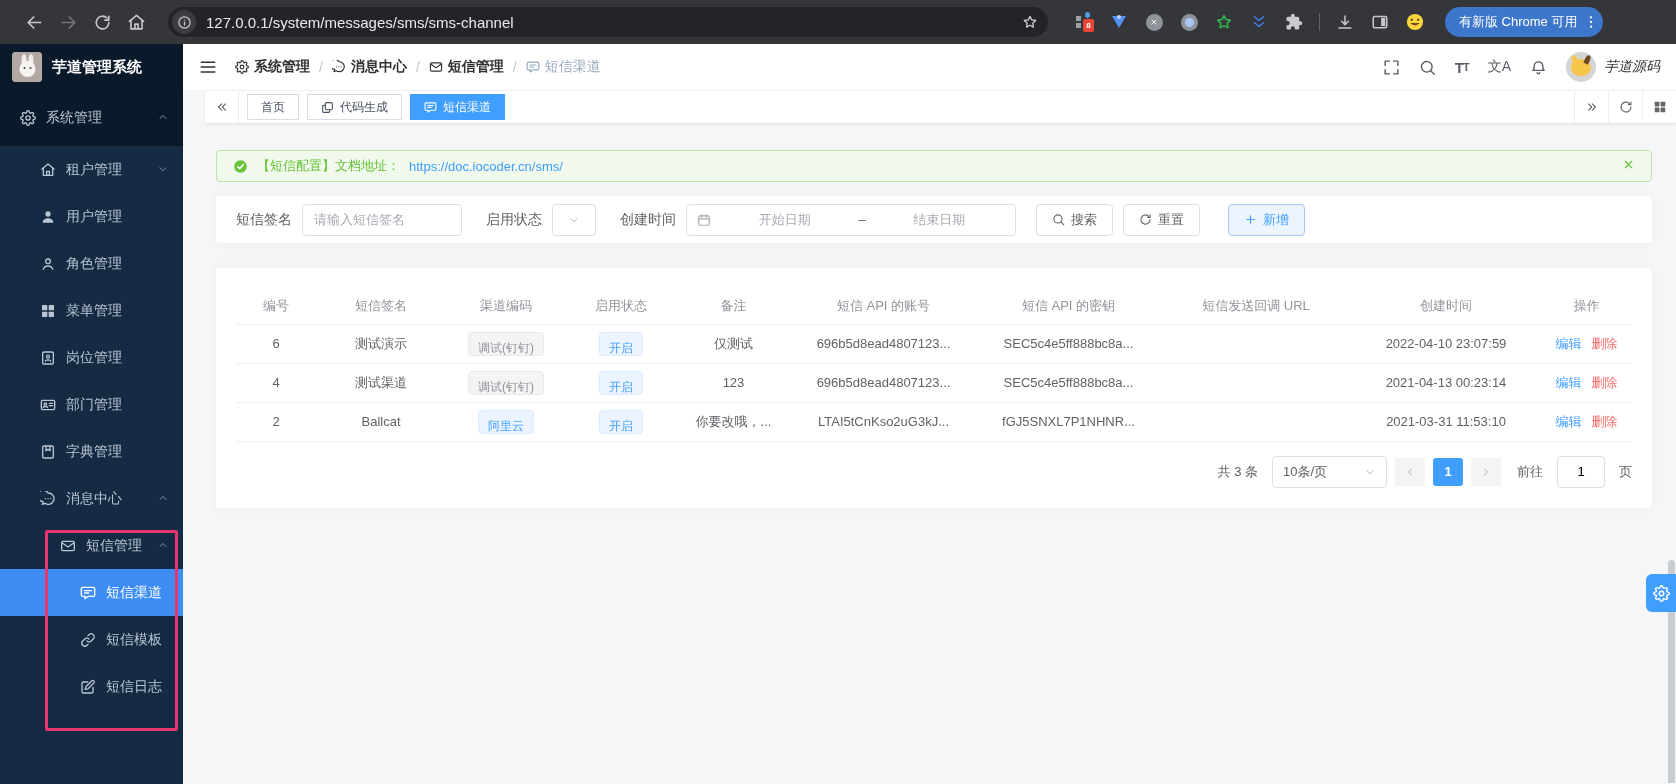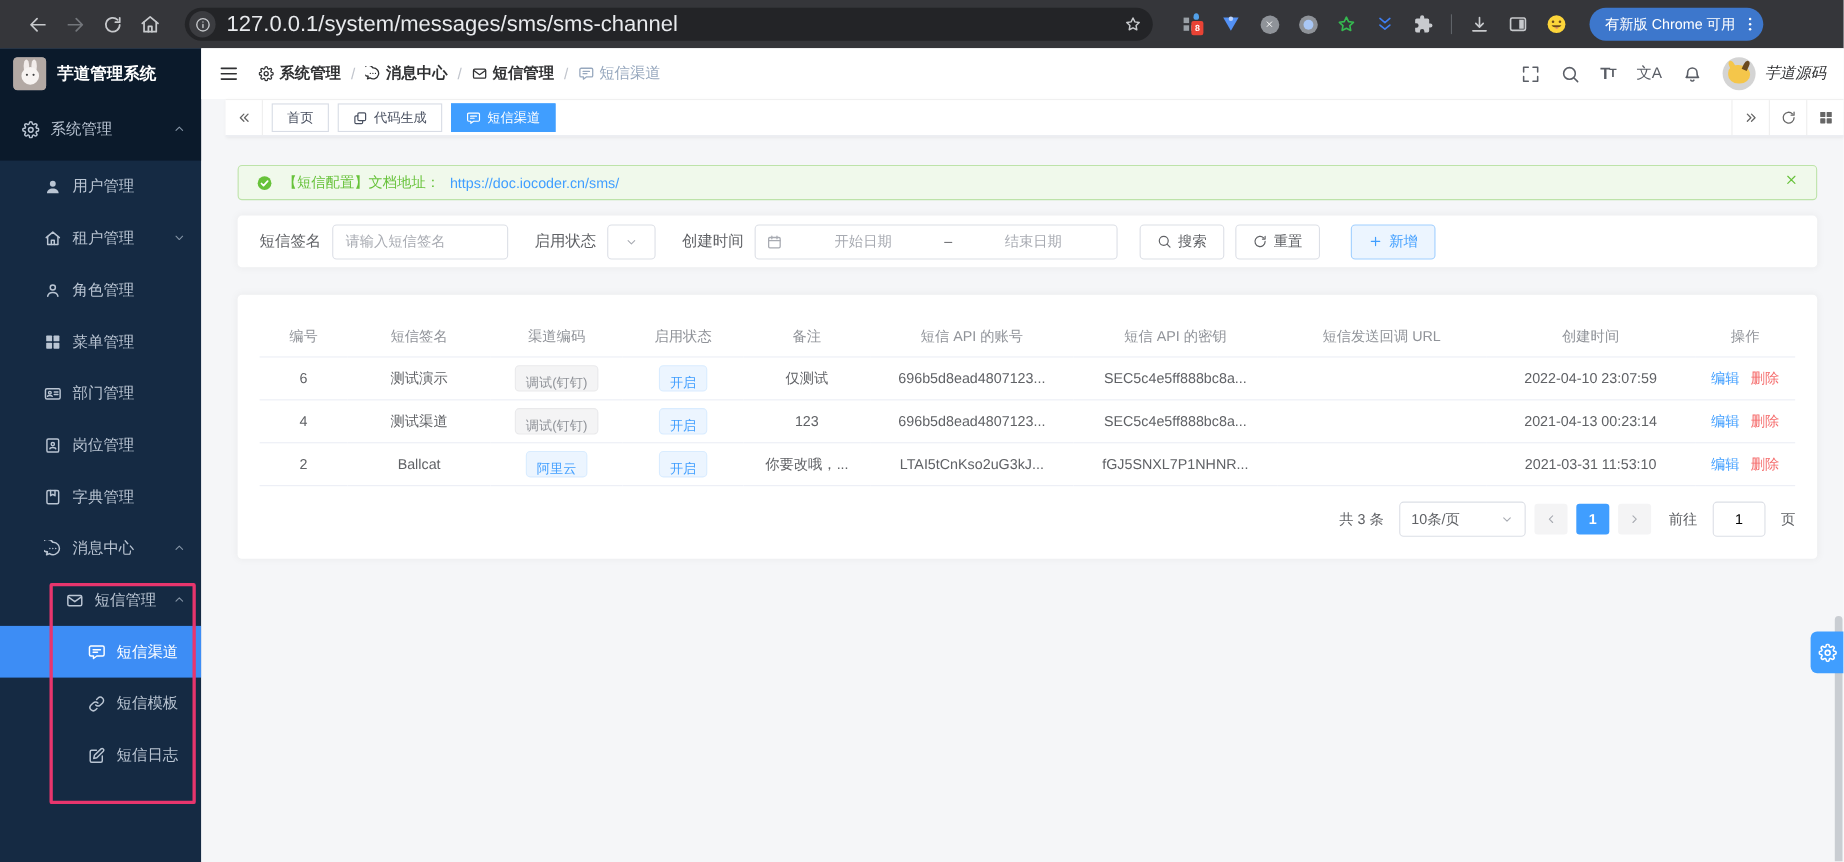--- a/index.html
+++ b/index.html
@@ -9,21 +9,21 @@
   .ic svg.fill { fill:currentColor; stroke:none; }
 
   
   .chrome { position:absolute; left:0; top:0; width:1676px; height:44px; background:#35363a; display:flex; align-items:center; padding:0 10px 0 22px; gap:10px; }
   .chrome .navic { width:24px; height:24px; color:#c7c9cc; display:flex; align-items:center; justify-content:center; }
   .chrome .navic.dim { color:#73767b; }
   .chrome .navic .ic { width:19px; height:19px; }
   .urlbar { flex:1; height:30px; max-width:880px; background:#232427; border-radius:16px; margin-left:10px; display:flex; align-items:center; padding:0 10px 0 4px; gap:10px; }
   .urlbar .info-badge { width:24px; height:24px; border-radius:50%; background:#3b3c40; color:#c7c9cc; display:flex; align-items:center; justify-content:center; }
   .urlbar .info-badge .ic { width:15px; height:15px; }
-  .urlbar .url { color:#e8eaed; font-size:20px; flex:1; white-space:nowrap; }
+  .urlbar .url { color:#e8eaed; font-size:15px; flex:1; white-space:nowrap; }
   .urlbar .star { color:#c7c9cc; }
   .exts { display:flex; align-items:center; gap:15px; margin-left:16px; }
   .ext { width:20px; height:20px; display:flex; align-items:center; justify-content:center; position:relative; }
   .ext-grid { position:relative; width:16px; height:16px; }
   .ext-grid .sq { position:absolute; width:5px; height:5px; background:#9aa0a6; }
   .ext-grid .dot { position:absolute; width:5px; height:6px; background:#52a0e8; border-radius:50% 50% 50% 50%/60% 60% 40% 40%; right:2px; top:-2px; }
   .ext-grid .badge8 { position:absolute; right:-2px; bottom:-2px; width:11px; height:13px; background:#e94335; border-radius:2px; color:#fff; font-size:8px; font-weight:bold; display:flex; align-items:center; justify-content:center; }
   .ext-balloon { width:0; height:0; border-left:7px solid transparent; border-right:7px solid transparent; border-top:12px solid #5391f5; position:relative; }
   .ext-balloon:after { content:""; position:absolute; left:-2px; top:-13px; width:4px; height:4px; background:#bcd3fb; border-radius:50%; }
   .ext-circle-gray { width:17px; height:17px; border-radius:50%; background:#8f9399; color:#fff; display:flex; align-items:center; justify-content:center; }
@@ -303,41 +303,41 @@
       </span>
     <span>系统管理</span>
     <span class="chev"><span class="ic">
           <svg viewBox="0 0 24 24">
             <path d="M6 15l6-6 6 6"></path>
           </svg>
         </span></span>
   </div>
   <div class="menu-item lvl2">
     <span class="ic">
+        <svg viewBox="0 0 24 24">
+          <path d="M3 10.5L12 3l9 7.5"></path>
+          <path d="M5 9v11h14V9"></path>
+          <path d="M10 20v-6h4v6"></path>
+        </svg>
+      </span>
+    <span>租户管理</span>
+    <span class="chev"><span class="ic">
+          <svg viewBox="0 0 24 24">
+            <path d="M6 9.5l6 6 6-6"></path>
+          </svg>
+        </span></span>
+  </div>
+  <div class="menu-item lvl2">
+    <span class="ic">
         <svg viewBox="0 0 24 24" class="fill">
           <circle cx="12" cy="7.5" r="4"></circle>
           <path d="M4 20.5c0-4 3.6-6.5 8-6.5s8 2.5 8 6.5z"></path>
         </svg>
       </span>
     <span>用户管理</span>
-  </div>
-  <div class="menu-item lvl2">
-    <span class="ic">
-        <svg viewBox="0 0 24 24">
-          <path d="M3 10.5L12 3l9 7.5"></path>
-          <path d="M5 9v11h14V9"></path>
-          <path d="M10 20v-6h4v6"></path>
-        </svg>
-      </span>
-    <span>租户管理</span>
-    <span class="chev"><span class="ic">
-          <svg viewBox="0 0 24 24">
-            <path d="M6 9.5l6 6 6-6"></path>
-          </svg>
-        </span></span>
   </div>
   <div class="menu-item lvl2">
     <span class="ic">
         <svg viewBox="0 0 24 24">
           <circle cx="12" cy="8" r="3.5"></circle>
           <path d="M5 20c.8-3.5 3.8-5 7-5s6.2 1.5 7 5"></path>
         </svg>
       </span>
     <span>角色管理</span>
   </div>
@@ -348,37 +348,37 @@
           <rect x="13" y="3" width="8" height="8" rx="1"></rect>
           <rect x="3" y="13" width="8" height="8" rx="1"></rect>
           <rect x="13" y="13" width="8" height="8" rx="1"></rect>
         </svg>
       </span>
     <span>菜单管理</span>
   </div>
   <div class="menu-item lvl2">
     <span class="ic">
         <svg viewBox="0 0 24 24">
+          <rect x="4" y="3" width="16" height="18" rx="2"></rect>
+          <circle cx="12" cy="10" r="2.2"></circle>
+          <path d="M8 16.5c.5-2.4 7.5-2.4 8 0"></path>
+        </svg>
+      </span>
+    <span>岗位管理</span>
+  </div>
+  <div class="menu-item lvl2">
+    <span class="ic">
+        <svg viewBox="0 0 24 24">
           <rect x="2" y="5" width="20" height="14" rx="2"></rect>
           <circle cx="8" cy="10.5" r="1.8"></circle>
           <path d="M4.8 15.5c.4-1.6 6-1.6 6.4 0"></path>
           <path d="M14 9.5h5M14 13h5"></path>
         </svg>
       </span>
     <span>部门管理</span>
-  </div>
-  <div class="menu-item lvl2">
-    <span class="ic">
-        <svg viewBox="0 0 24 24">
-          <rect x="4" y="3" width="16" height="18" rx="2"></rect>
-          <circle cx="12" cy="10" r="2.2"></circle>
-          <path d="M8 16.5c.5-2.4 7.5-2.4 8 0"></path>
-        </svg>
-      </span>
-    <span>岗位管理</span>
   </div>
   <div class="menu-item lvl2">
     <span class="ic">
         <svg viewBox="0 0 24 24">
           <rect x="4" y="3" width="16" height="18" rx="2"></rect>
           <path d="M9 3v7l3-2 3 2V3"></path>
         </svg>
       </span>
     <span>字典管理</span>
   </div>

